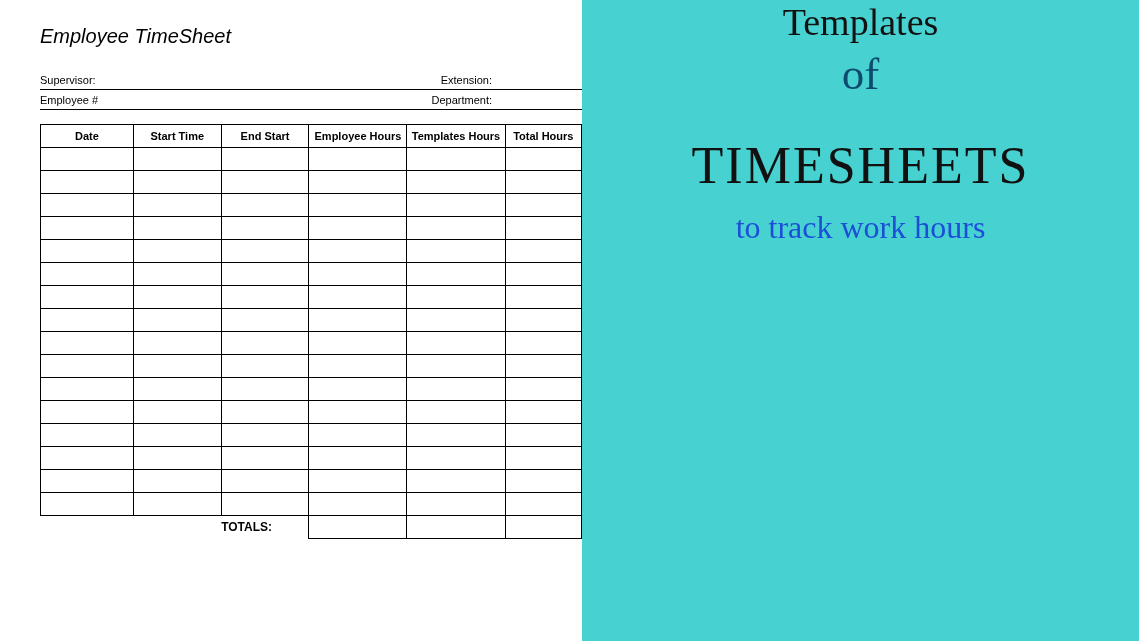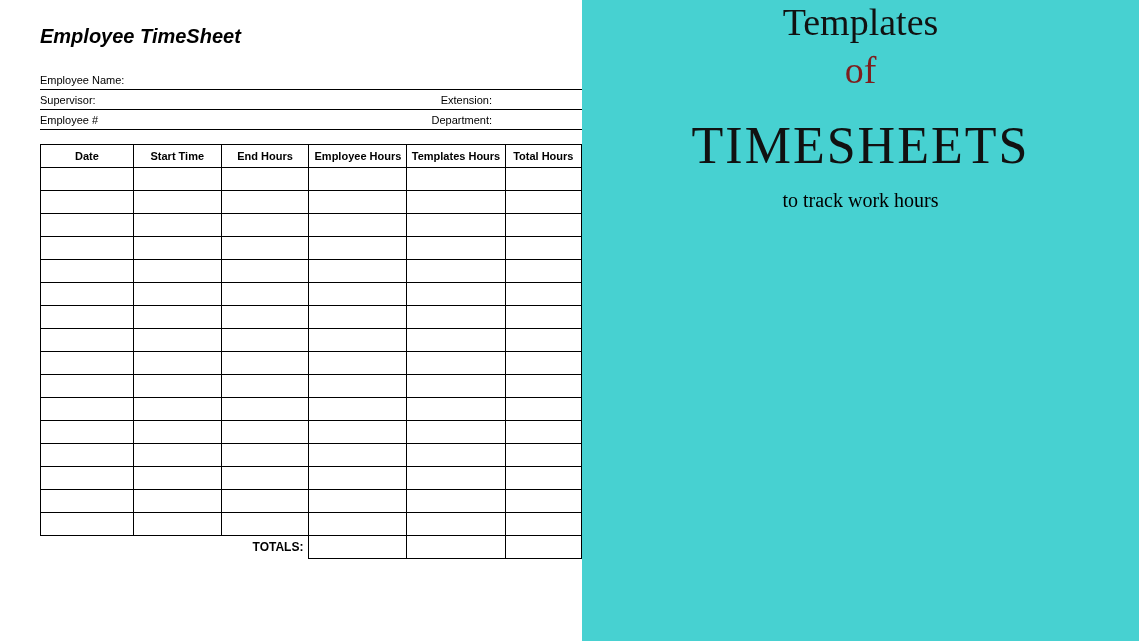--- a/index.html
+++ b/index.html
@@ -23,21 +23,21 @@
     flex: 1;
     background: #47d1d1;
     display: flex;
     flex-direction: column;
     align-items: center;
     justify-content: flex-start;
     padding: 0 30px;
   }
   .doc-title {
     font-style: italic;
-    font-weight: bold;
+    font-weight: normal;
     font-size: 20px;
     margin-bottom: 22px;
   }
   .field-row {
     border-bottom: 1px solid #000;
     padding: 4px 0 3px 0;
     font-size: 11px;
     display: flex;
     min-height: 20px;
   }
@@ -57,21 +57,21 @@
   }
   th {
     font-weight: bold;
     text-align: center;
     padding: 5px 0;
     height: auto;
   }
   .totals-row td { border: 1px solid #000; }
   .totals-label-cell {
     border: none !important;
-    text-align: right;
+    text-align: left;
     font-weight: bold;
     font-size: 12px;
     padding-right: 5px;
   }
   .totals-row td:first-child,
   .totals-row td:nth-child(2) {
      border:none !important;
   }
   .cert {
     font-size: 11px;
@@ -79,63 +79,60 @@
   }
   
   .r-line1 {
     font-family: Georgia, 'Times New Roman', serif;
     font-size: 38px;
     color: #111;
     margin-bottom: 4px;
   }
   .r-line2 {
     font-family: Georgia, 'Times New Roman', serif;
-    font-size: 38px;
-    color: #7f1d1d;
-    margin-bottom: 24px;
+    font-size: 45px;
+    color: #0c4a6e;
+    margin-bottom: 36px;
   }
   .r-line3 {
     font-family: Georgia, 'Times New Roman', serif;
     font-size: 52px;
     letter-spacing: 2px;
     color: #111;
     margin-bottom: 14px;
   }
   .r-line4 {
     font-family: Georgia, 'Times New Roman', serif;
-    font-size: 20px;
-    color: #000000;
+    font-size: 32px;
+    color: #1d4ed8;
   }
 </style>
 </head>
 <body>
 
 <div class="left">
   <div class="doc-title">Employee TimeSheet</div>
 
-  <div class="field-row first-row">
-    <span class="field-label">Employee Name:</span>
-  </div>
   <div class="field-row">
     <span class="field-label">Supervisor:</span>
     <span class="field-spacer"></span>
     <span class="field-label right-lbl">Extension:</span>
   </div>
   <div class="field-row">
     <span class="field-label">Employee #</span>
     <span class="field-spacer"></span>
     <span class="field-label right-lbl">Department:</span>
   </div>
 
   <table>
     <thead>
       <tr>
         <th style="width:90px">Date</th>
         <th style="width:85px">Start Time</th>
-        <th style="width:85px">End Hours</th>
+        <th style="width:85px">End Start</th>
         <th style="width:95px">Employee Hours</th>
         <th style="width:95px">Templates Hours</th>
         <th style="width:74px">Total Hours</th>
       </tr>
     </thead>
     <tbody id="tbody">
         <tr>
           <td></td>
           <td></td>
           <td></td>

